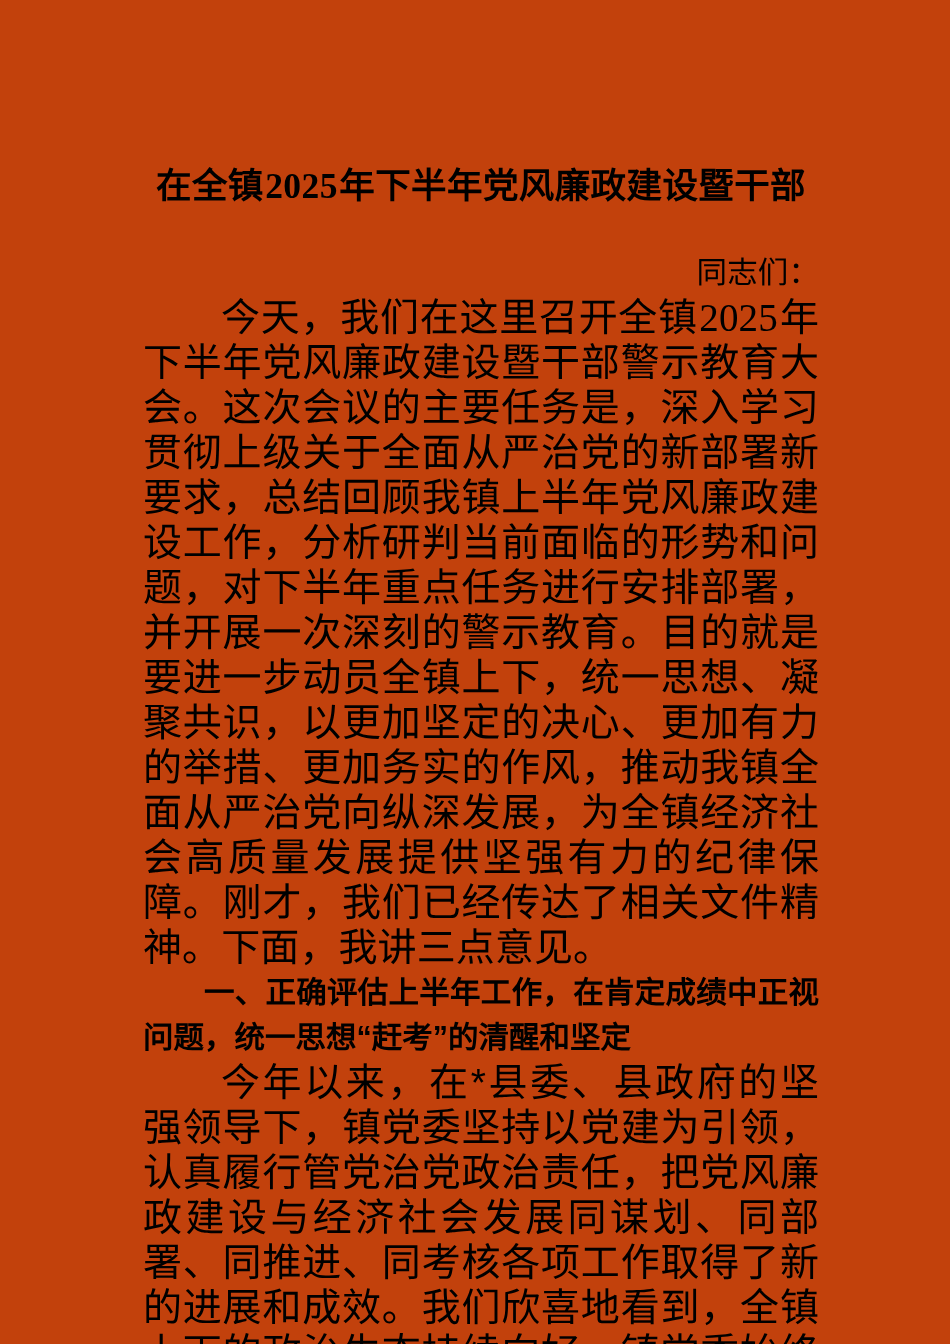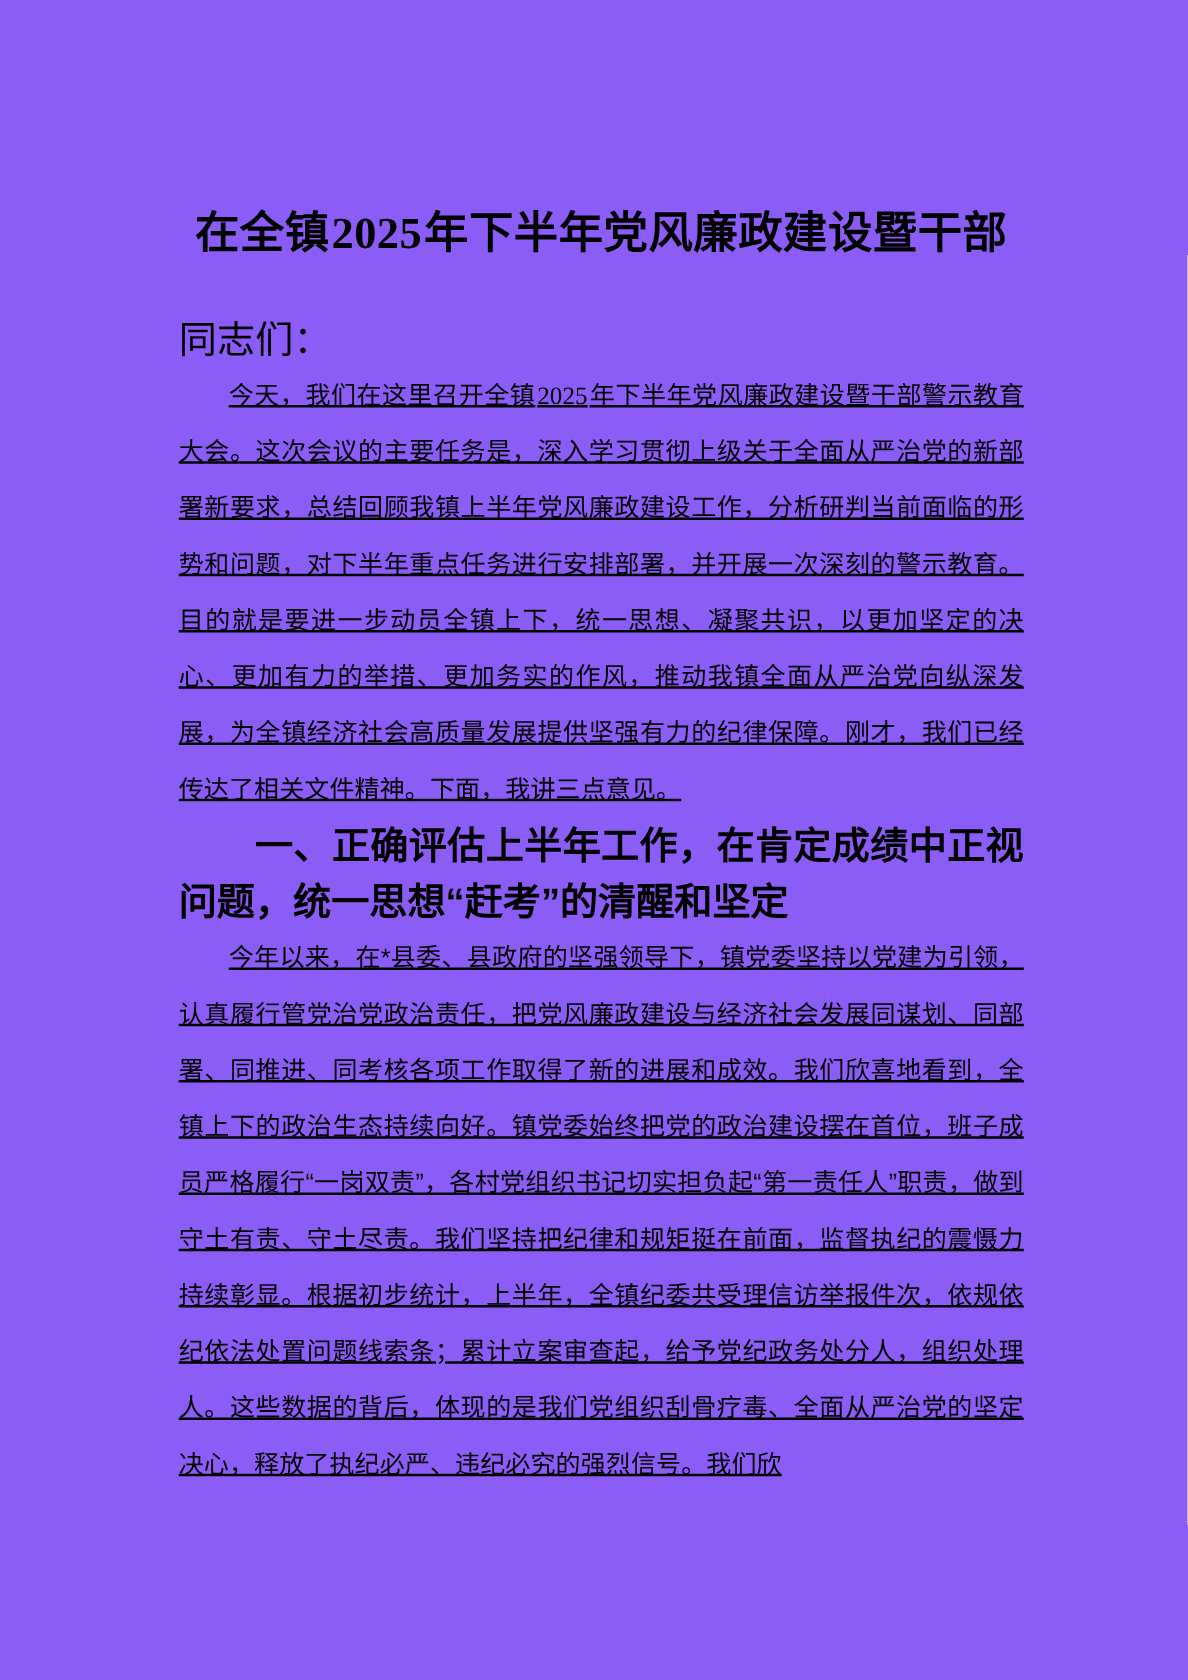--- a/index.html
+++ b/index.html
@@ -10,21 +10,21 @@
   }
   body {
     font-family: "Liberation Sans", "DejaVu Sans", sans-serif;
     color: #000000;
   }
   .page {
     position: relative;
     width: 950px;
     height: 1344px;
     margin: 0 auto;
-    background: #8b5cf6;
+    background: #c2410c;
     overflow: hidden;
     box-sizing: border-box;
   }
   .content {
     position: absolute;
     left: 143px;
     top: 0;
     width: 676px;
   }
   .doc-title {
@@ -38,34 +38,33 @@
   }
   .doc-title .tline {
     display: block;
     white-space: nowrap;
   }
   .salutation {
     font-size: 30.5px;
     line-height: 45px;
     margin: 0;
     padding-top: 32px;
-    text-align: left;
+    text-align: right;
     letter-spacing: 0.1px;
   }
   p.body-para {
-    font-size: 20px;
+    font-size: 39px;
     line-height: 45px;
     margin: 0;
     text-align: justify;
     text-justify: inter-character;
     text-align-last: left;
     letter-spacing: 0.1px;
     text-indent: 2em;
     word-break: break-all;
-    text-decoration: underline;
   }
   p.section-heading {
     font-size: 30.5px;
     line-height: 45px;
     margin: 0;
     font-weight: bold;
     text-align: justify;
     text-justify: inter-character;
     text-align-last: left;
     text-indent: 2em;

